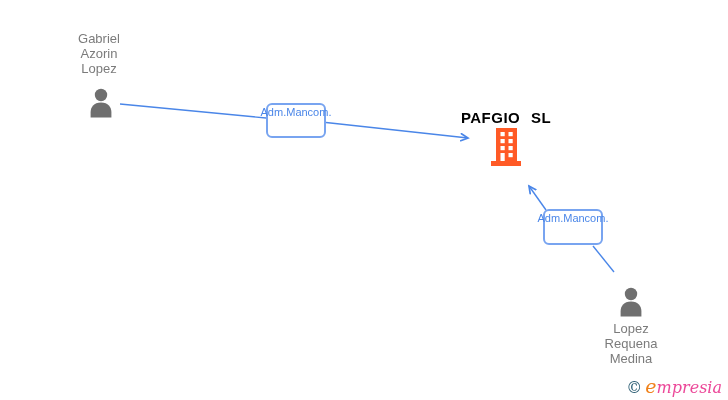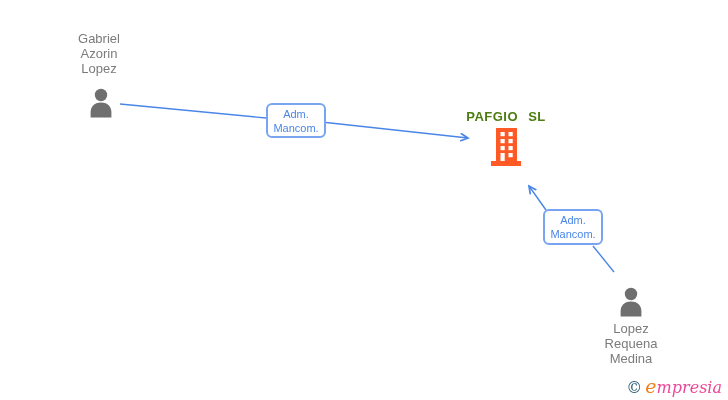--- a/index.html
+++ b/index.html
@@ -31,43 +31,43 @@
     cursor: pointer;
   }
   .person-icon {
     position: absolute;
     cursor: pointer;
   }
   .company-name {
     position: absolute;
     width: 140px;
     text-align: center;
-    color: #4d7c0f;
-    font-size: 13px;
+    color: #000000;
+    font-size: 15px;
     font-weight: bold;
     letter-spacing: 0.5px;
     word-spacing: 6px;
     cursor: pointer;
   }
   .building-icon {
     position: absolute;
     cursor: pointer;
   }
   .edge-label {
     position: absolute;
     box-sizing: border-box;
     background: #ffffff;
     border: 2px solid #78a4f0;
     border-radius: 6px;
     color: #4a86e8;
     font-size: 11px;
     line-height: 14px;
     text-align: center;
     display: flex;
-    flex-direction: column;
+    flex-direction: row;
     justify-content: center;
     cursor: pointer;
   }
   .watermark {
     position: absolute;
     right: 6px;
     bottom: 3px;
     font-family: "DejaVu Serif", "Liberation Serif", serif;
     font-style: italic;
     font-size: 16px;

